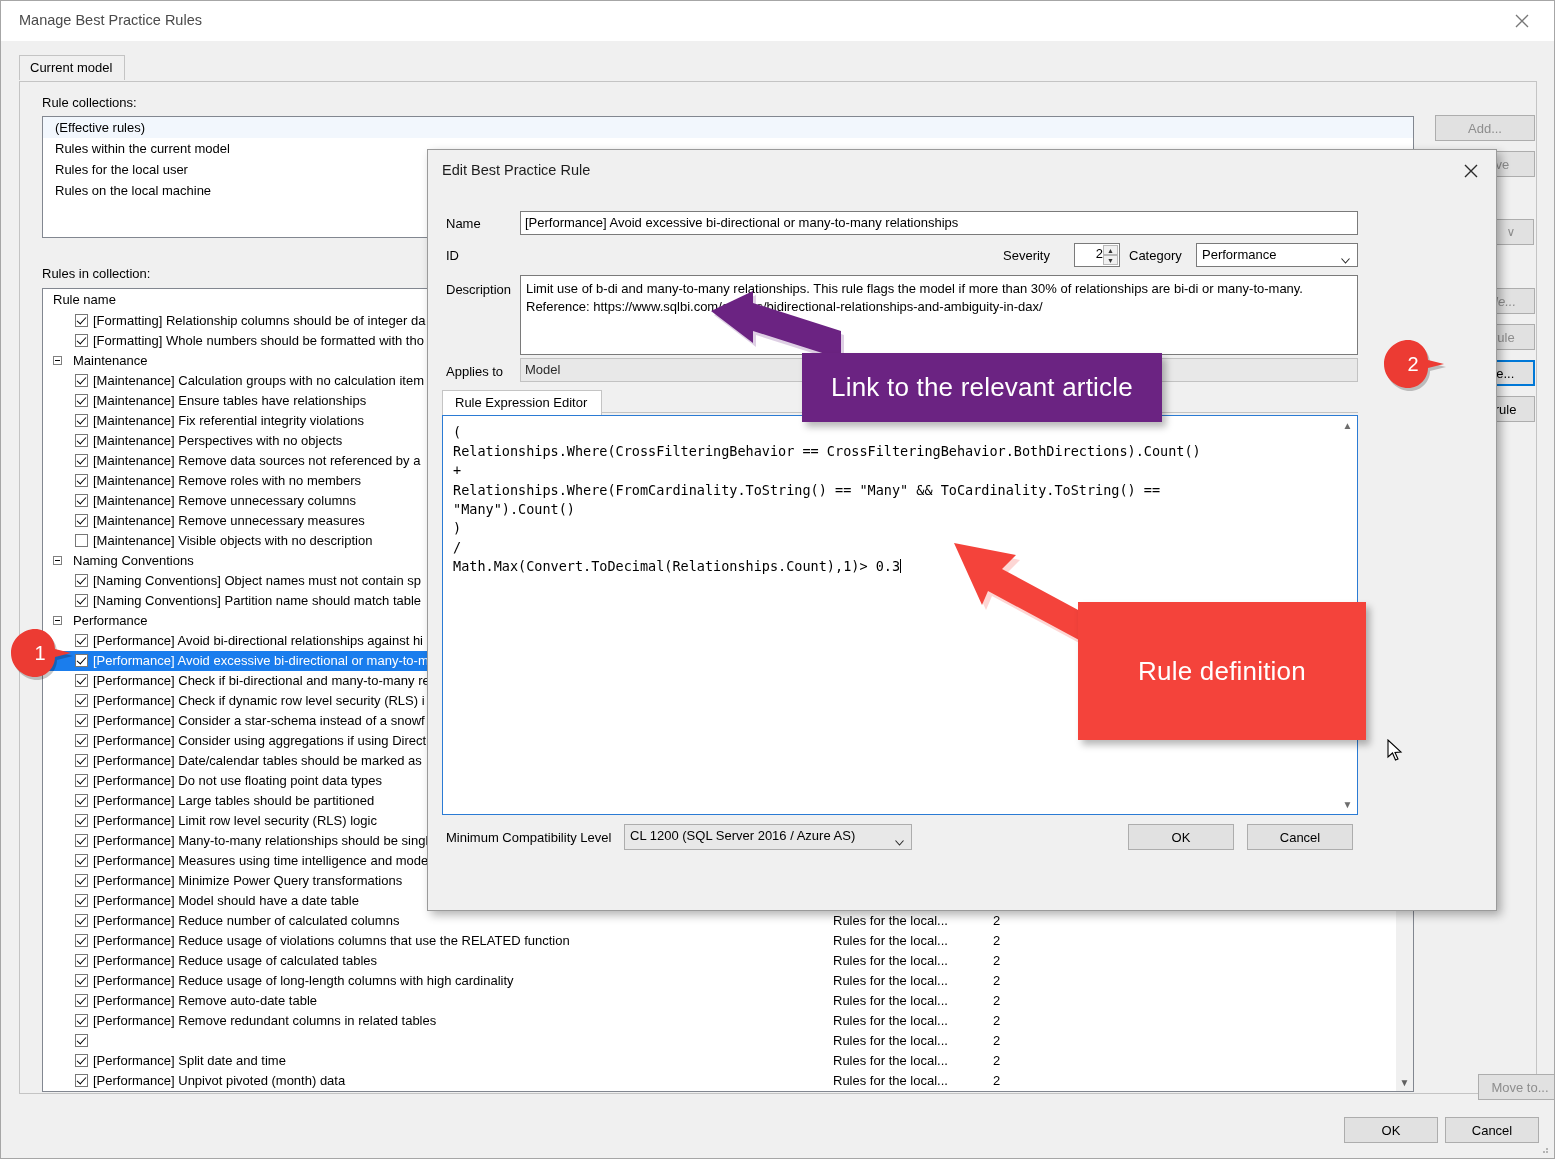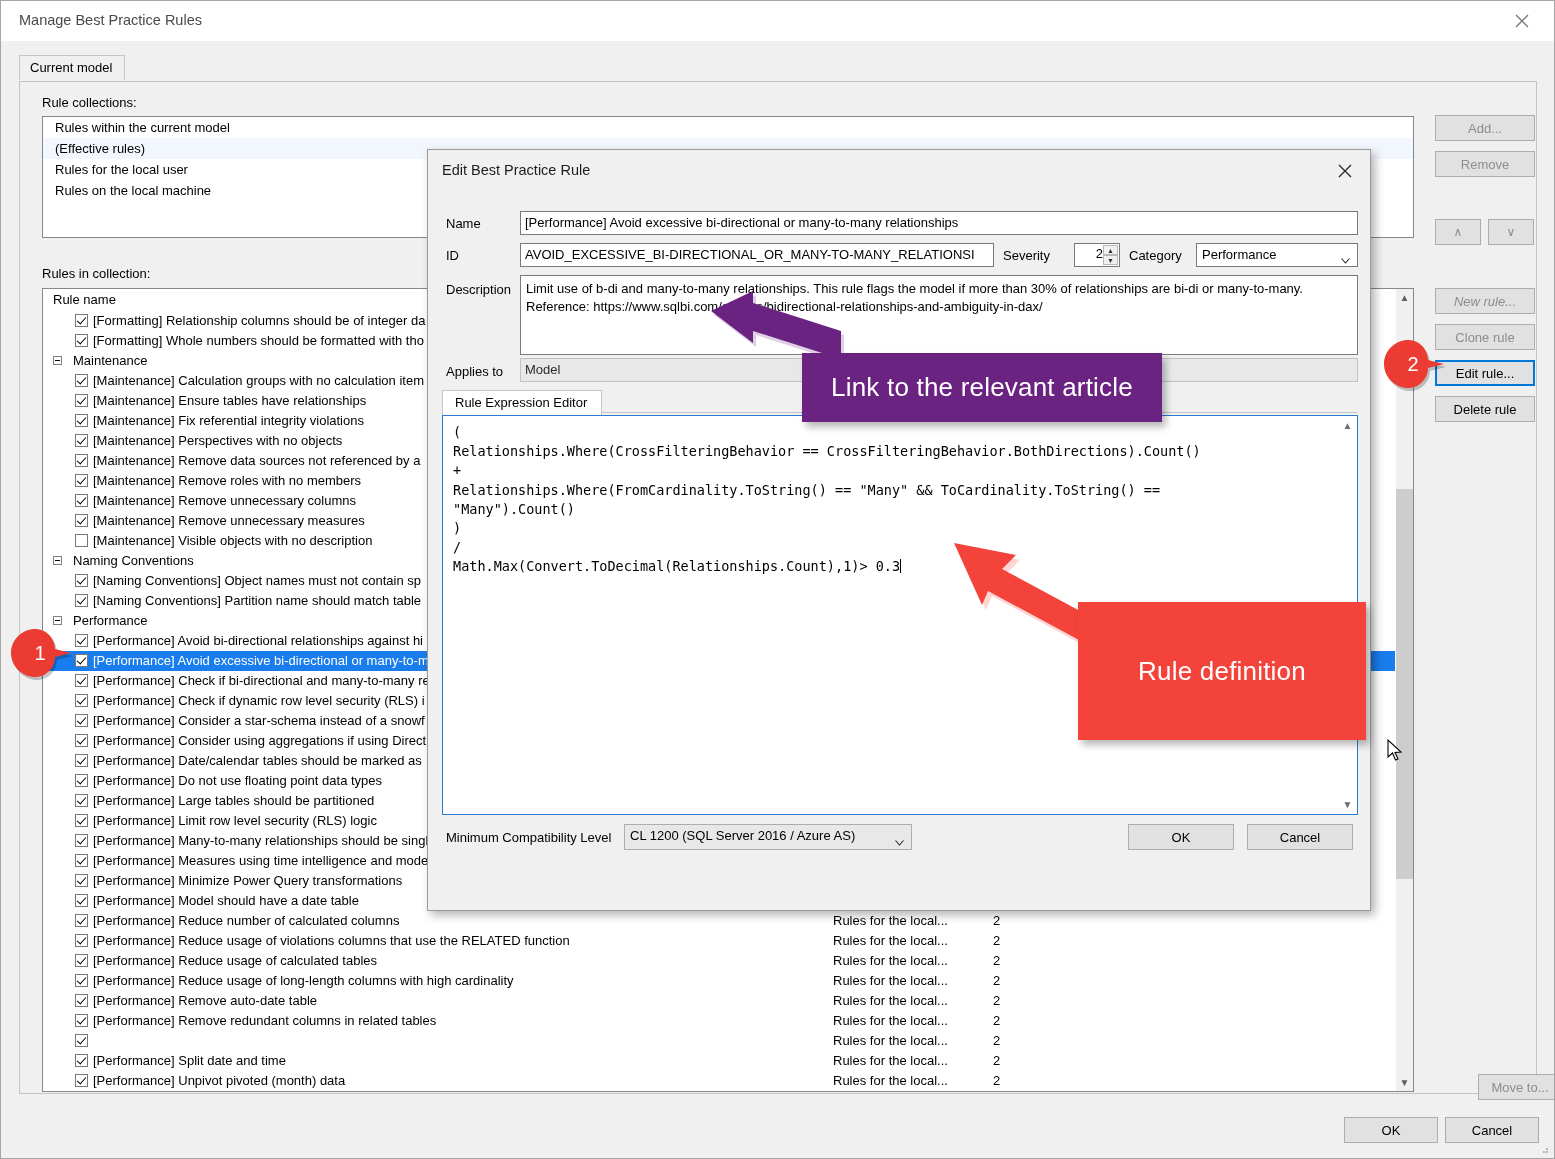--- a/index.html
+++ b/index.html
@@ -200,21 +200,21 @@
     font-family: "Liberation Sans", sans-serif;
     padding: 0;
   }
   .btn.disabled { color: #8d8d8d; }
   .btn.focused { border: 2px solid #0078d7; background: #e1e1e1; }
 
   
   .dialog {
     position: absolute;
     left: 426px; top: 148px;
-    width: 944px; height: 762px;
+    width: 1070px; height: 762px;
     background: #f0f0f0;
     border: 1px solid #9a9a9a;
     box-shadow: 4px 4px 9px rgba(0,0,0,0.30);
     box-sizing: border-box;
     z-index: 40;
   }
   .dlg-title {
     position: absolute;
     left: 14px; top: 12px;
     font-size: 14.5px;
@@ -395,22 +395,22 @@
 
     <div style="position:absolute;left:18px;top:14px;">
       <div class="tab-item" style="position:relative;left:0;display:inline-block;background:#f0f0f0;">Current model</div>
     </div>
     <div class="tabstrip" style="top:40px;height:1013px;"></div>
 
     <div class="page">
 
       <div class="lbl" style="left:23px;top:12px;">Rule collections:</div>
       <div class="listbox" id="collections-list" style="top:33px;">
+        <div class="coll-row sel">(Effective rules)</div>
         <div class="coll-row">Rules within the current model</div>
-        <div class="coll-row sel">(Effective rules)</div>
         <div class="coll-row">Rules for the local user</div>
         <div class="coll-row">Rules on the local machine</div>
       </div>
 
       <button class="btn disabled" style="left:1416px;top:32px;width:100px;height:26px;">Add...</button>
       <button class="btn disabled" style="left:1416px;top:68px;width:100px;height:26px;">Remove</button>
       <button class="btn disabled" style="left:1416px;top:136px;width:46px;height:26px;font-size:12px;">∧</button>
       <button class="btn disabled" style="left:1469px;top:136px;width:46px;height:26px;font-size:12px;">∨</button>
 
       <div class="lbl" style="left:23px;top:183px;">Rules in collection:</div>
@@ -626,21 +626,20 @@
           <path d="M2 2 L14 14 M14 2 L2 14" stroke="#2a2a2a" stroke-width="1.4" fill="none"></path>
         </svg>
     </div>
 
     <div class="dlg-body">
 
       <div class="lbl" style="left:18px;top:24px;">Name</div>
       <div class="tf" style="left:92px;top:19px;width:838px;height:24px;">[Performance] Avoid excessive bi-directional or many-to-many relationships</div>
 
       <div class="lbl" style="left:18px;top:56px;">ID</div>
-      <div class="tf" style="left:92px;top:51px;width:474px;height:24px;">AVOID_EXCESSIVE_BI-DIRECTIONAL_OR_MANY-TO-MANY_RELATIONSI</div>
 
       <div class="lbl" style="left:575px;top:56px;">Severity</div>
       <div class="spin" style="left:646px;top:51px;width:46px;height:24px;">
         <div class="val">2</div>
         <div class="btns">
           <div class="sb up">▲</div>
           <div class="sb dn">▼</div>
         </div>
       </div>
 

